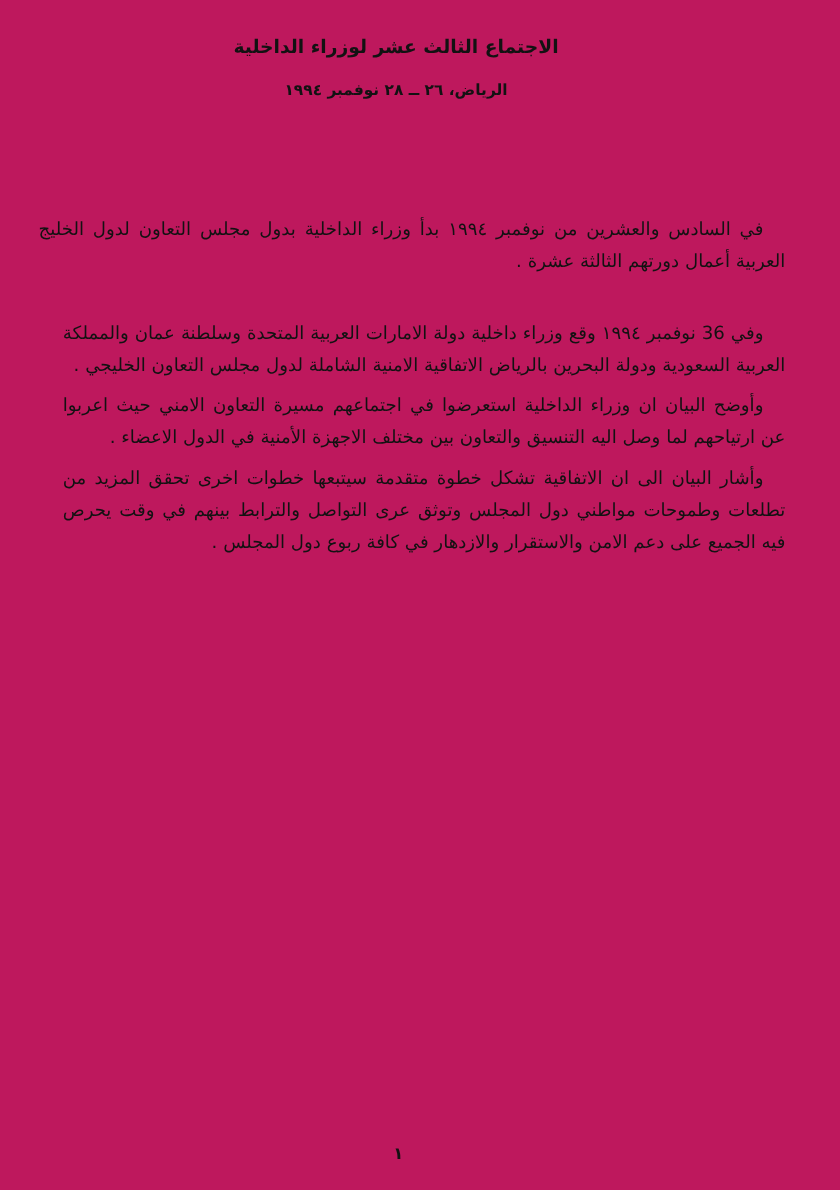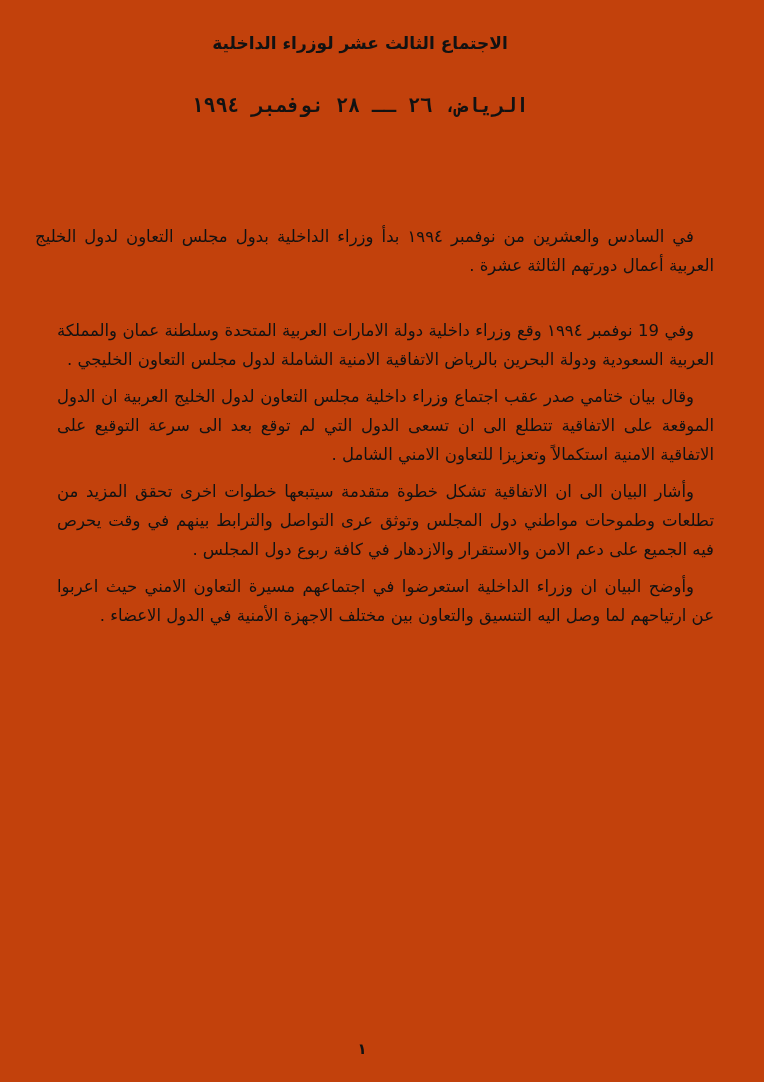--- a/index.html
+++ b/index.html
@@ -6,43 +6,42 @@
     margin: 0;
     padding: 0;
     background: #e8e8e6;
     font-family: "DejaVu Sans", sans-serif;
   }
   .page {
     position: relative;
     width: 764px;
     height: 1082px;
     margin: 0 auto;
-    background: #c2410c;
+    background: #be185d;
     color: #121212;
     overflow: hidden;
     direction: rtl;
   }
   
   .doc-header {
     margin: 26px 76px 0 32px; 
     text-align: center;
   }
   .title-line {
     font-size: 17px;
     font-weight: bold;
     line-height: 34px;
     letter-spacing: 0.2px;
     white-space: nowrap;
   }
   .date-line {
-    margin: 33px 0 0 0;
-    font-size: 20px;
+    margin: 14px 0 0 0;
+    font-size: 14px;
     font-weight: bold;
     white-space: nowrap;
-    font-family: Liberation Mono, monospace;
   }
   
   .doc-body {
     margin: 104px 50px 0 57px;
     text-align: justify;
     text-justify: inter-word;
     font-size: 16.5px;
     line-height: 29px;
   }
   .doc-body p {
@@ -70,21 +69,20 @@
 
 <div class="page">
 
   <div class="doc-header">
     <div class="title-line">الاجتماع الثالث عشر لوزراء الداخلية</div>
     <div class="date-line">الرياض، ٢٦ ــ ٢٨ نوفمبر ١٩٩٤</div>
   </div>
 
   <div class="doc-body">
     <p class="lead">في السادس والعشرين من نوفمبر ١٩٩٤ بدأ وزراء الداخلية بدول مجلس التعاون لدول الخليج العربية أعمال دورتهم الثالثة عشرة .</p>
-    <p>وفي 19 نوفمبر ١٩٩٤ وقع وزراء داخلية دولة الامارات العربية المتحدة وسلطنة عمان والمملكة العربية السعودية ودولة البحرين بالرياض الاتفاقية الامنية الشاملة لدول مجلس التعاون الخليجي .</p>
-    <p>وقال بيان ختامي صدر عقب اجتماع وزراء داخلية مجلس التعاون لدول الخليج العربية ان الدول الموقعة على الاتفاقية تتطلع الى ان تسعى الدول التي لم توقع بعد الى سرعة التوقيع على الاتفاقية الامنية استكمالاً وتعزيزا للتعاون الامني الشامل .</p>
+    <p>وفي 36 نوفمبر ١٩٩٤ وقع وزراء داخلية دولة الامارات العربية المتحدة وسلطنة عمان والمملكة العربية السعودية ودولة البحرين بالرياض الاتفاقية الامنية الشاملة لدول مجلس التعاون الخليجي .</p>
+    <p>وأوضح البيان ان وزراء الداخلية استعرضوا في اجتماعهم مسيرة التعاون الامني حيث اعربوا عن ارتياحهم لما وصل اليه التنسيق والتعاون بين مختلف الاجهزة الأمنية في الدول الاعضاء .</p>
     <p>وأشار البيان الى ان الاتفاقية تشكل خطوة متقدمة سيتبعها خطوات اخرى تحقق المزيد من تطلعات وطموحات مواطني دول المجلس وتوثق عرى التواصل والترابط بينهم في وقت يحرص فيه الجميع على دعم الامن والاستقرار والازدهار في كافة ربوع دول المجلس .</p>
-    <p>وأوضح البيان ان وزراء الداخلية استعرضوا في اجتماعهم مسيرة التعاون الامني حيث اعربوا عن ارتياحهم لما وصل اليه التنسيق والتعاون بين مختلف الاجهزة الأمنية في الدول الاعضاء .</p>
   </div>
 
   <div class="page-number">١</div>
 
 </div>
 
 </body></html>

